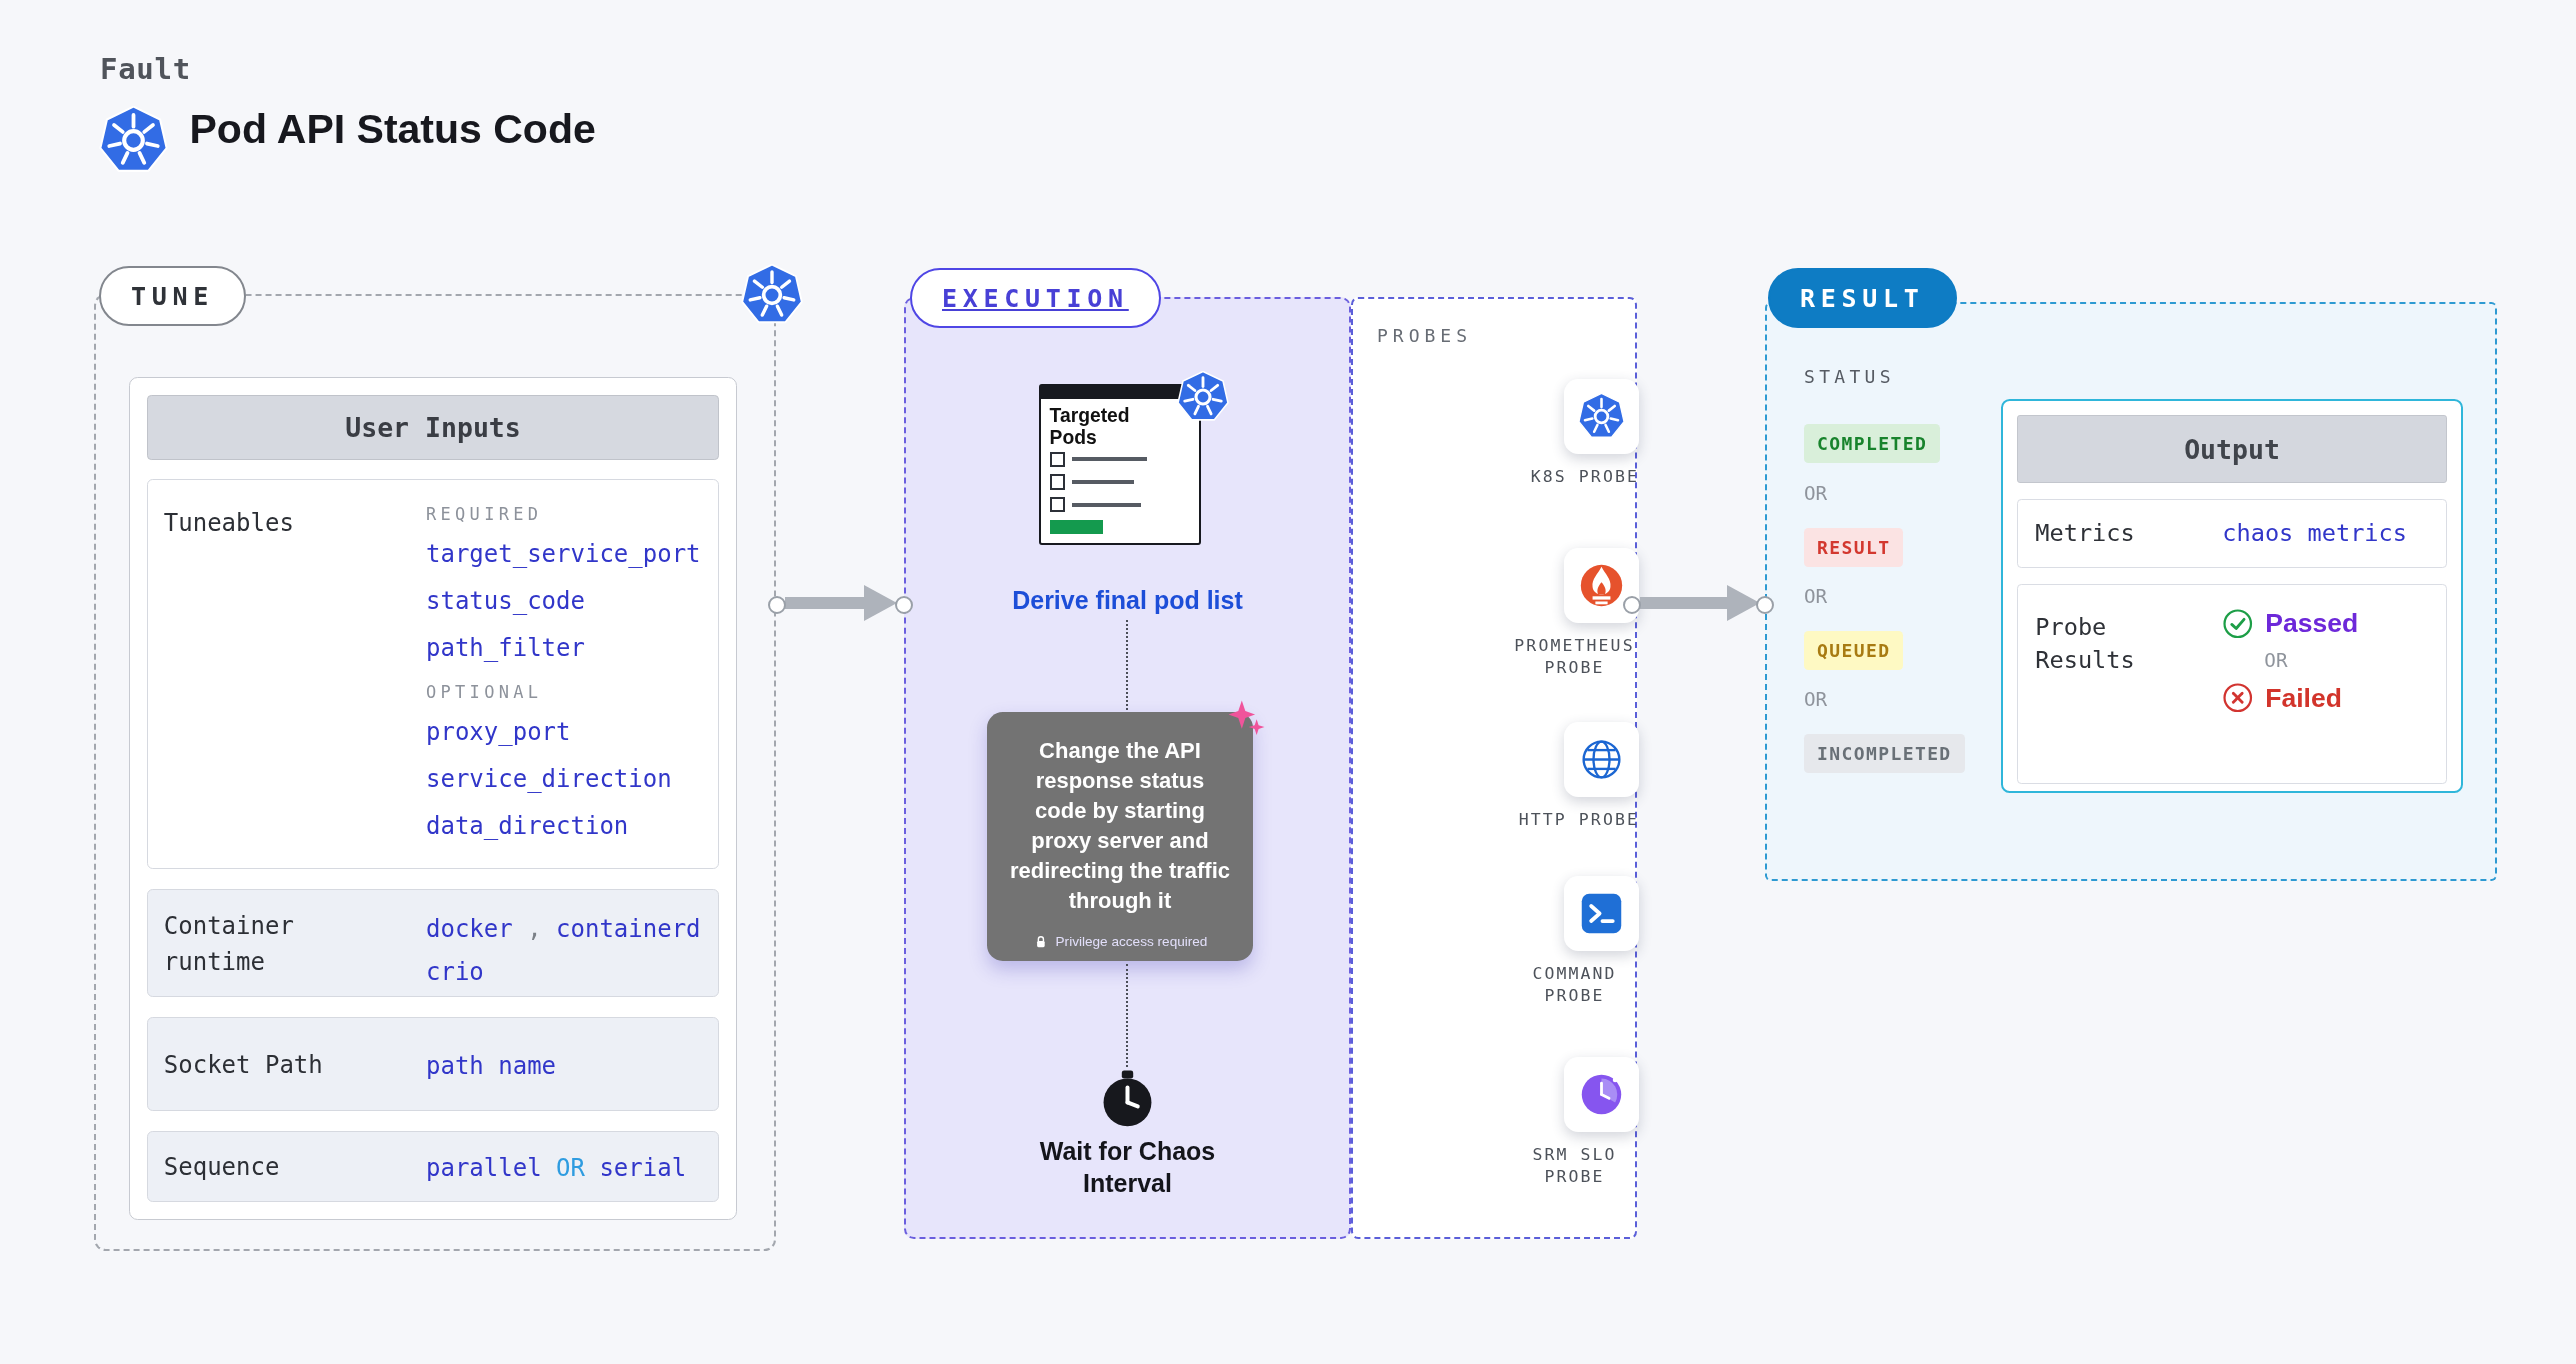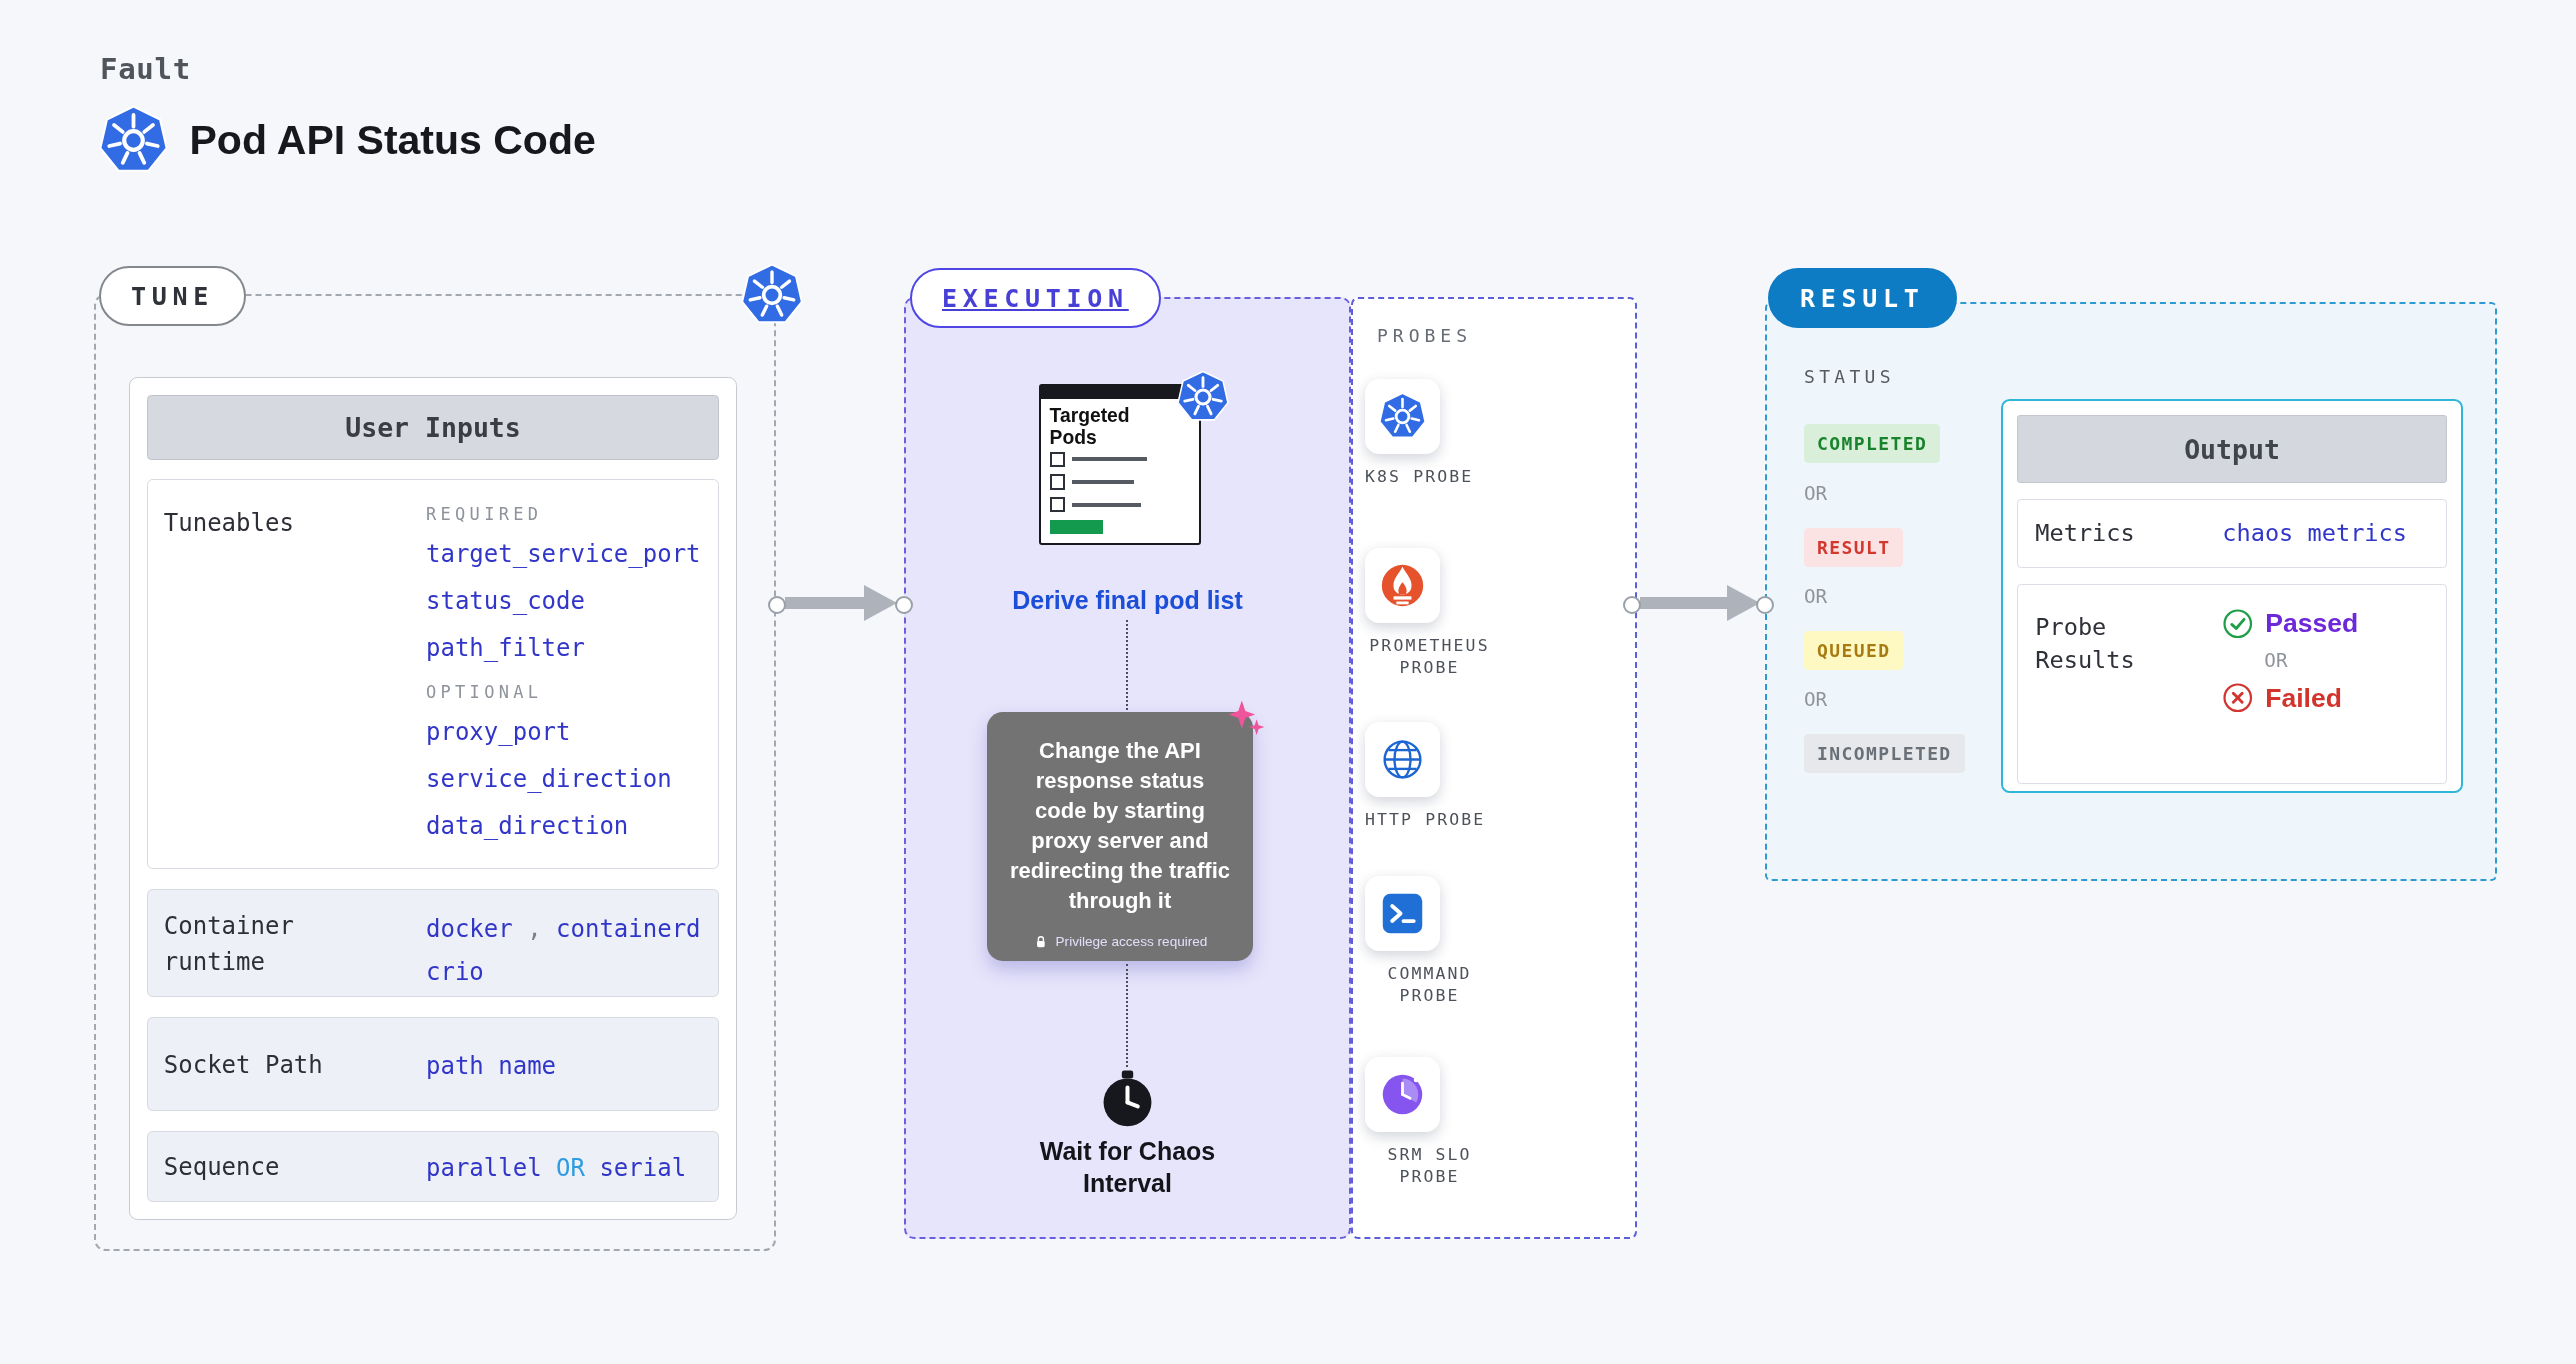--- a/index.html
+++ b/index.html
@@ -3,21 +3,21 @@
 <meta charset="utf-8">
 <style>
   html,body{margin:0;padding:0;background:#f6f7fa;}
   .canvas{position:relative;width:2576px;height:1365px;background:#f6f7fa;overflow:hidden;
           font-family:"DejaVu Sans Mono",monospace;color:#2e3137;}
   .abs{position:absolute;}
   svg.ic{display:block;}
 
   
   .kicker{left:100px;top:52px;font-size:29px;font-weight:600;color:#50545b;letter-spacing:0.7px;}
-  .title-row{left:99px;top:106px;display:flex;align-items:center;gap:21.5px;}
+  .title-row{left:99px;top:106px;display:flex;align-items:flex-start;gap:21.5px;}
   .page-title{font-family:"Liberation Sans",sans-serif;font-weight:bold;font-size:41px;color:#17181e;}
 
   
   .pill{height:56px;display:flex;align-items:center;padding:0 30px;border-radius:33px;
         font-weight:bold;font-size:25px;letter-spacing:5.7px;z-index:6;}
   .tune-pill{left:99px;top:266px;background:#fff;border:2.1px solid #83878e;color:#2f3238;}
   .exec-pill{left:910px;top:268px;background:#fff;border:2.1px solid #4f46e5;color:#4840d6;text-decoration:underline;}
   .result-pill{left:1768px;top:268px;background:#0e7cc4;border:2.1px solid #0e7cc4;color:#fff;}
 
   
@@ -70,21 +70,21 @@
   .sparkle{left:321px;top:400px;z-index:4;}
   .clock{left:193px;top:770px;}
   .wait-text{top:837px;width:100%;text-align:center;font-family:"Liberation Sans",sans-serif;
              font-weight:bold;font-size:25px;color:#14151b;}
   .wait-inner{max-width:215px;margin:0 auto;line-height:31.5px;}
 
   
   .probes-box{left:1351px;top:297px;width:282px;height:938px;background:#fff;
               border:2.1px dashed #5b5fd9;border-radius:7.2px;}
   .probes-label{left:24px;top:26px;font-size:18px;letter-spacing:5px;color:#676c74;}
-  .probe{left:12px;width:100%;display:flex;flex-direction:column;align-items:flex-start;}
+  .probe{left:4px;width:100%;display:flex;flex-direction:column;align-items:flex-end;}
   .p-0{top:80px;} .p-1{top:249px;} .p-2{top:423px;} .p-3{top:577px;} .p-4{top:758px;}
   .tile{width:75px;height:75px;background:#fff;border-radius:14.3px;
         box-shadow:0 4.3px 13px rgba(40,50,80,.20);display:flex;align-items:center;justify-content:center;}
   .probe-name{margin-top:11.5px;font-size:16.5px;letter-spacing:2.1px;color:#4d525a;text-align:center;
               max-width:129px;line-height:22px;}
 
   
   .result-box{left:1765px;top:302px;width:728px;height:575px;background:#eef6fc;
               border:2.1px dashed #2e9ad2;border-radius:5.7px;}
   .status-label{left:37px;top:62px;font-size:18px;letter-spacing:4.3px;color:#565b63;}

